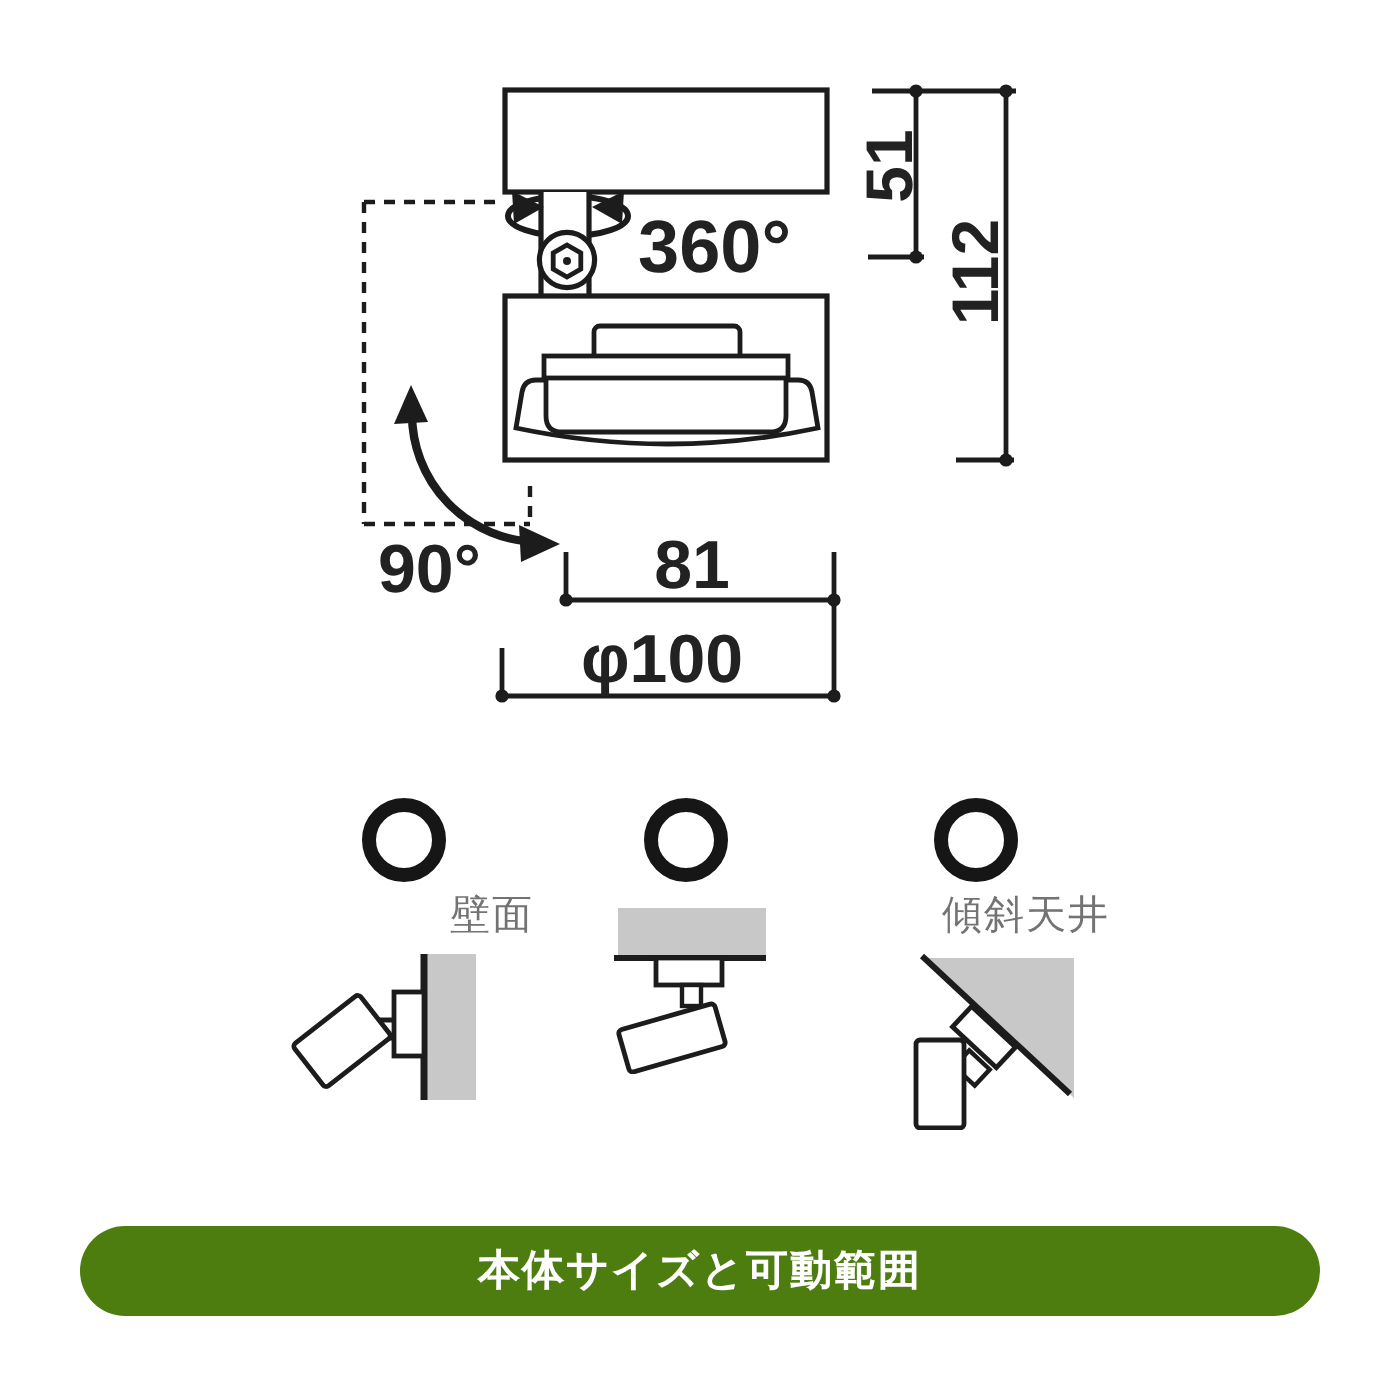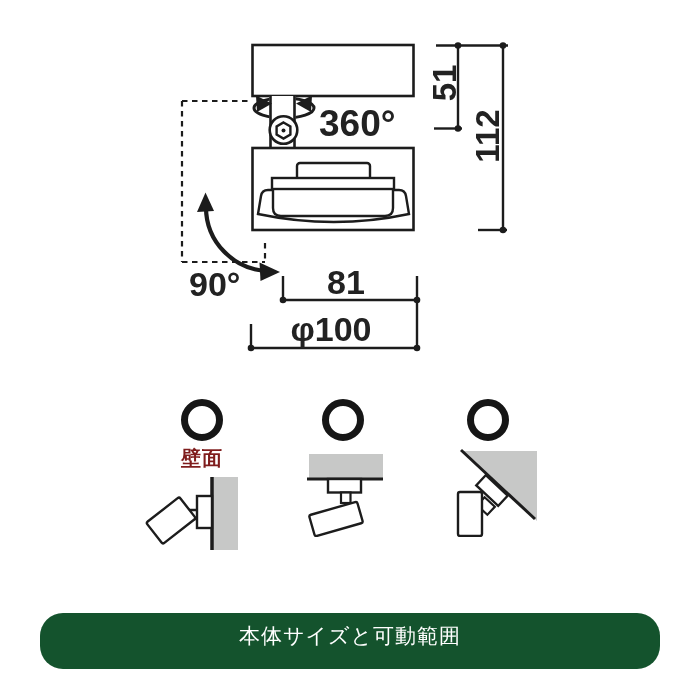--- a/index.html
+++ b/index.html
@@ -15,29 +15,29 @@
     fill:#222222;font-weight:600;
   }
   
   .mount{position:absolute;top:399px;width:130px;text-align:center;}
   .ring{
     width:28px;height:28px;margin:0 auto;
     border:7px solid #161616;border-radius:50%;
     background:#ffffff;box-sizing:content-box;
   }
   .mount-label{
-    margin-top:7px;font-size:20px;line-height:21px;font-weight:700;
-    color:#7f1d1d;letter-spacing:1px;white-space:nowrap;
+    margin-top:7px;font-size:20px;line-height:21px;font-weight:400;
+    color:#737373;letter-spacing:1px;white-space:nowrap;text-align:right;
   }
   .mount-fig{margin:1px auto 0;}
   
   .caption-pill{
-    position:absolute;left:40px;top:613px;width:620px;height:56px;
-    background:#14532d;border-radius:23px;
-    color:#ffffff;font-size:21px;font-weight:400;letter-spacing:1px;
+    position:absolute;left:40px;top:613px;width:620px;height:45px;
+    background:#4d7c0f;border-radius:23px;
+    color:#ffffff;font-size:21px;font-weight:700;letter-spacing:1px;
     line-height:45px;text-align:center;white-space:nowrap;
   }
 </style>
 </head>
 <body>
 
 <svg class="abs" style="left:0;top:0;" width="700" height="370" viewBox="0 0 700 370">
 
   <g fill="none" stroke="#1c1c1c" stroke-width="2.6">
 
@@ -135,20 +135,21 @@
     <rect x="45" y="37" width="33" height="13.5" fill="#ffffff" stroke="#1c1c1c" stroke-width="2.4"></rect>
     <rect x="58" y="50.5" width="9.5" height="10.5" fill="#ffffff" stroke="#1c1c1c" stroke-width="2.2"></rect>
     <g transform="translate(53,77) rotate(-16)">
       <rect x="-25" y="-11" width="50" height="22" rx="2" fill="#ffffff" stroke="#1c1c1c" stroke-width="2.4"></rect>
     </g>
   </svg>
 </div>
 
 <div class="mount" style="left:420px;width:135px;">
   <div class="ring"></div>
+  <div class="mount-label">傾斜天井</div>
   <svg class="mount-fig" width="120" height="95" viewBox="0 0 120 95">
     <polygon points="34,9 109,9 109,79" fill="#c7c8c7"></polygon>
     <path d="M33,8 L107,77" stroke="#1c1c1c" stroke-width="3" fill="none"></path>
     <g transform="translate(64,48.5) rotate(43)">
       <rect x="-15" y="-7" width="30" height="14" fill="#ffffff" stroke="#1c1c1c" stroke-width="2.4"></rect>
     </g>
     <g transform="translate(58,64) rotate(43)">
       <rect x="-7" y="-5.5" width="14" height="11" fill="#ffffff" stroke="#1c1c1c" stroke-width="2.2"></rect>
     </g>
     <rect x="30" y="50" width="24" height="44" rx="2" fill="#ffffff" stroke="#1c1c1c" stroke-width="2.4"></rect>

